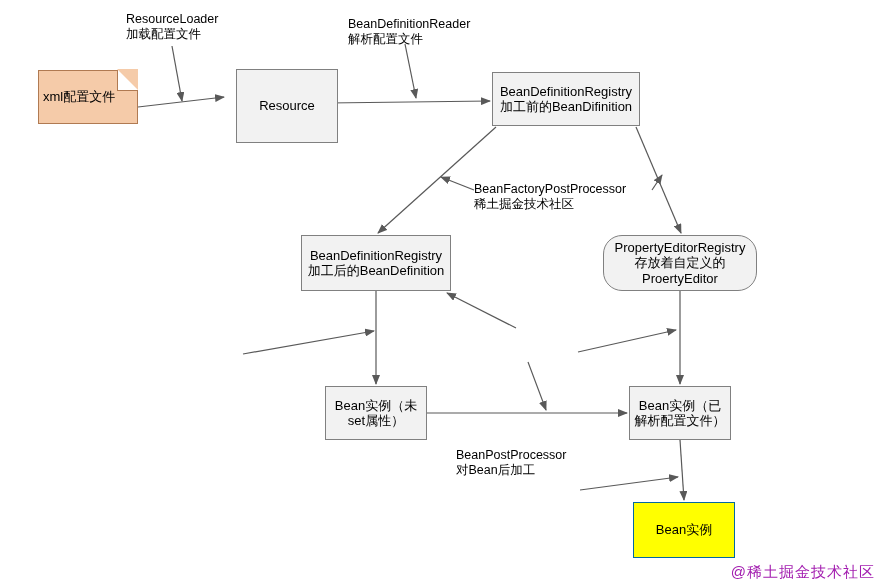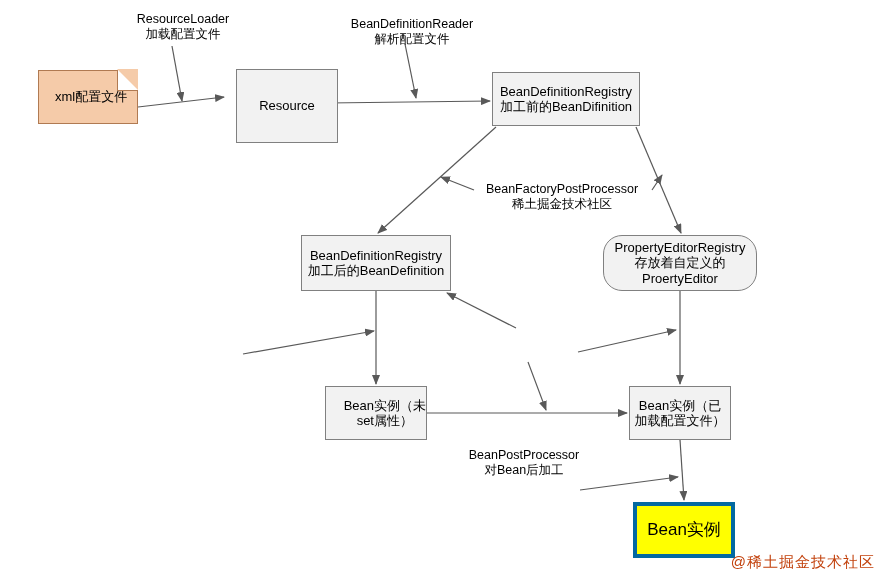--- a/index.html
+++ b/index.html
@@ -38,30 +38,30 @@
   .node .node-text {
     display: block;
     white-space: pre-line;
   }
   .node-box {
     border: 1px solid #808080;
     background: #f2f2f2;
     font-size: 13px;
   }
   .node-yellow {
-    border: 4px solid #0369a1;
+    border: 1px solid #0369a1;
     background: #ffff00;
-    font-size: 17px;
+    font-size: 13px;
   }
   .node-doc {
     border: 1px solid #b07a52;
     background: #f5cba9;
     font-size: 13px;
     justify-content: flex-start;
-    padding-left: 16px;
+    padding-left: 4px;
   }
   .doc-fold {
     position: absolute;
     right: -1px;
     top: -1px;
     width: 20px;
     height: 20px;
     background: #ffffff;
     border-left: 1px solid #b07a52;
     border-bottom: 1px solid #b07a52;
@@ -74,31 +74,31 @@
     top: -1px;
     width: 0;
     height: 0;
     border-left: 21px solid transparent;
     border-top: 21px solid #f5cba9;
   }
   .edge-label {
     position: absolute;
     font-size: 12.5px;
     color: #000000;
-    text-align: center;
+    text-align: left;
     line-height: 1.2;
     white-space: pre-line;
     z-index: 2;
   }
   .watermark {
     position: absolute;
     right: 8px;
-    bottom: 16px;
+    bottom: 6px;
     font-size: 15px;
-    color: #c2410c;
+    color: #a21caf;
     letter-spacing: 1px;
     z-index: 4;
   }
 </style>
 </head>
 <body>
 
 <div id="canvas">
 
   <svg id="edges" viewBox="0 0 883 588" xmlns="http://www.w3.org/2000/svg">
@@ -163,28 +163,28 @@
     <span class="node-text">BeanDefinitionRegistry
 加工后的BeanDefinition</span>
   </div>
 
   <div class="node node-box" style="left:603px; top:235px; width:154px; height:56px;border-radius:19px;">
     <span class="node-text">PropertyEditorRegistry
 存放着自定义的
 ProertyEditor</span>
   </div>
 
-  <div class="node node-box" style="left:325px; top:386px; width:102px; height:54px;justify-content:flex-end;">
+  <div class="node node-box" style="left:325px; top:386px; width:102px; height:54px;">
     <span class="node-text">Bean实例（未
 set属性）</span>
   </div>
 
   <div class="node node-box" style="left:629px; top:386px; width:102px; height:54px;">
     <span class="node-text">Bean实例（已
-加载配置文件）</span>
+解析配置文件）</span>
   </div>
 
   <div class="node node-yellow" style="left:633px; top:502px; width:102px; height:56px;">
     <span class="node-text">Bean实例</span>
   </div>
 
   <div class="edge-label" style="left:126px; top:12px; width:114px;">ResourceLoader
 加载配置文件</div>
 
   <div class="edge-label" style="left:348px; top:17px; width:128px;">BeanDefinitionReader

